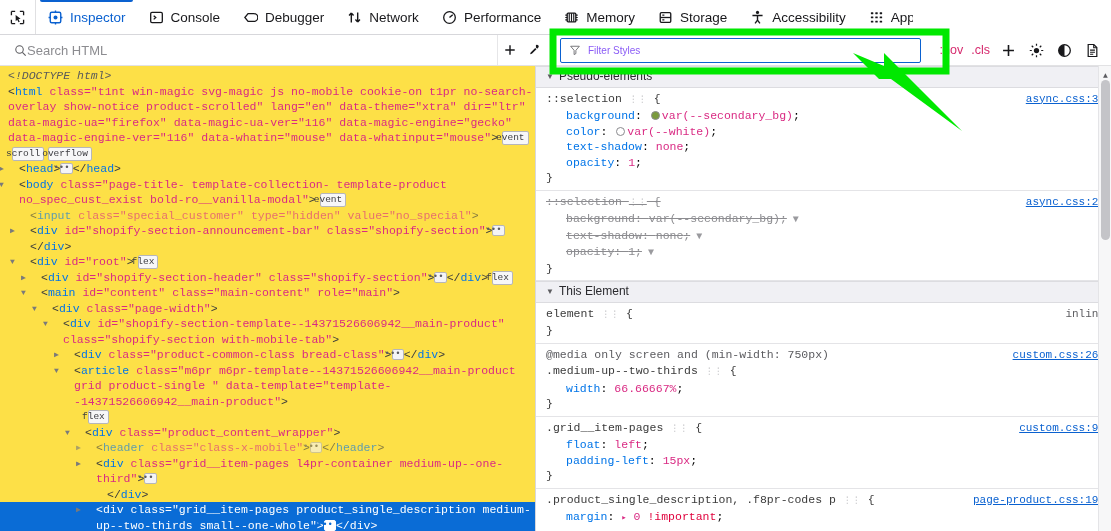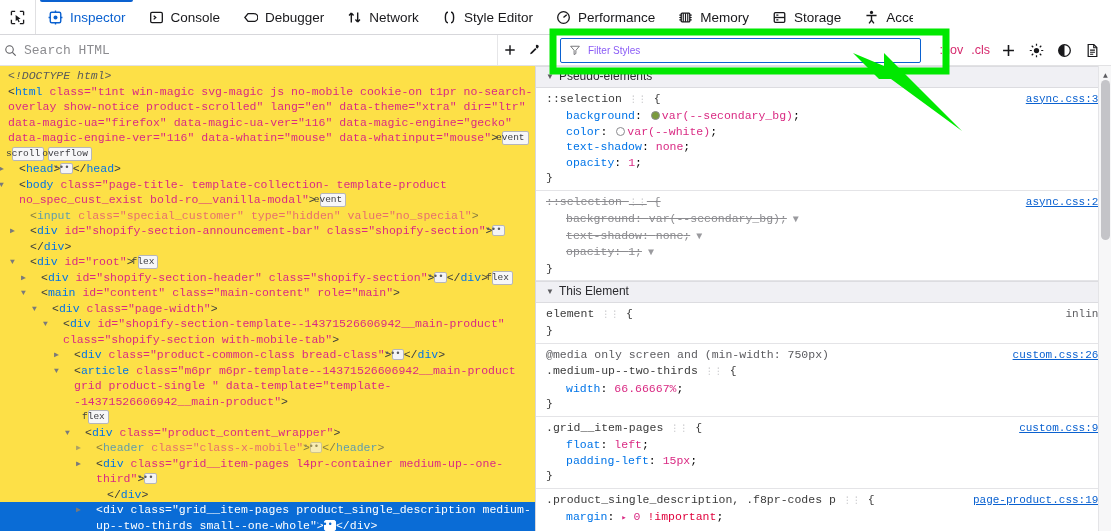--- a/index.html
+++ b/index.html
@@ -34,22 +34,22 @@
   }
   .tab .ico { display:flex; align-items:center; justify-content:center; width:17px; height:17px; }
 
   
   .subbar {
     position:absolute; top:35px; left:0; width:1111px; height:31px;
     background:#ffffff; border-bottom:1px solid #e2e2e4;
     display:flex; align-items:stretch;
   }
   .html-search {
-    width:498px; display:flex; align-items:center; gap:7px;
-    padding-left:4px; border-right:1px solid #e6e6e8;font-family:Liberation Mono, monospace;
+    width:498px; display:flex; align-items:center; 
+    padding-left:14px; border-right:1px solid #e6e6e8;
   }
   .html-search .ph { font-size:13px; color:#8c8c90; }
   .mini-btn { width:24px; display:flex; align-items:center; justify-content:center; cursor:pointer; }
   .subbar-right {
     flex:1; display:flex; align-items:center; gap:2px; padding-right:6px;
   }
   .filter-wrap { position:relative; flex:1; height:31px; display:flex; align-items:center; }
   .filter-input {
     position:absolute; left:14px; right:14px; top:3px; height:25px;
     border:1px solid #0a61d0; background:#fff; border-radius:2px;
@@ -177,28 +177,20 @@
           </span>
           <span>Debugger</span>
         </div>
         <div class="tab">
           <span class="ico">
             <svg width="15" height="15" viewBox="0 0 16 16">
               <path d="M4.6 13.4V3.2M4.6 3.2L2.2 5.8M4.6 3.2l2.4 2.6M11.4 2.6v10.2M11.4 12.8l2.4-2.6M11.4 12.8L9 10.2" stroke="#18181b" stroke-width="1.5" fill="none"></path>
             </svg>
           </span>
           <span>Network</span>
-        </div>
-        <div class="tab">
-          <span class="ico">
-            <svg width="15" height="15" viewBox="0 0 16 16">
-              <path d="M6.4 2.4C4 2.4 3.6 4.6 3.6 8s.4 5.6 2.8 5.6M9.6 2.4c2.4 0 2.8 2.2 2.8 5.6s-.4 5.6-2.8 5.6" stroke="#18181b" stroke-width="1.5" fill="none"></path>
-            </svg>
-          </span>
-          <span>Style Editor</span>
         </div>
         <div class="tab">
           <span class="ico">
             <svg width="15" height="15" viewBox="0 0 16 16">
               <circle cx="8" cy="8" r="6.2" stroke="#18181b" stroke-width="1.4" fill="none"></circle>
               <path d="M8 8l3.4-3" stroke="#18181b" stroke-width="1.5"></path>
             </svg>
           </span>
           <span>Performance</span>
         </div>

